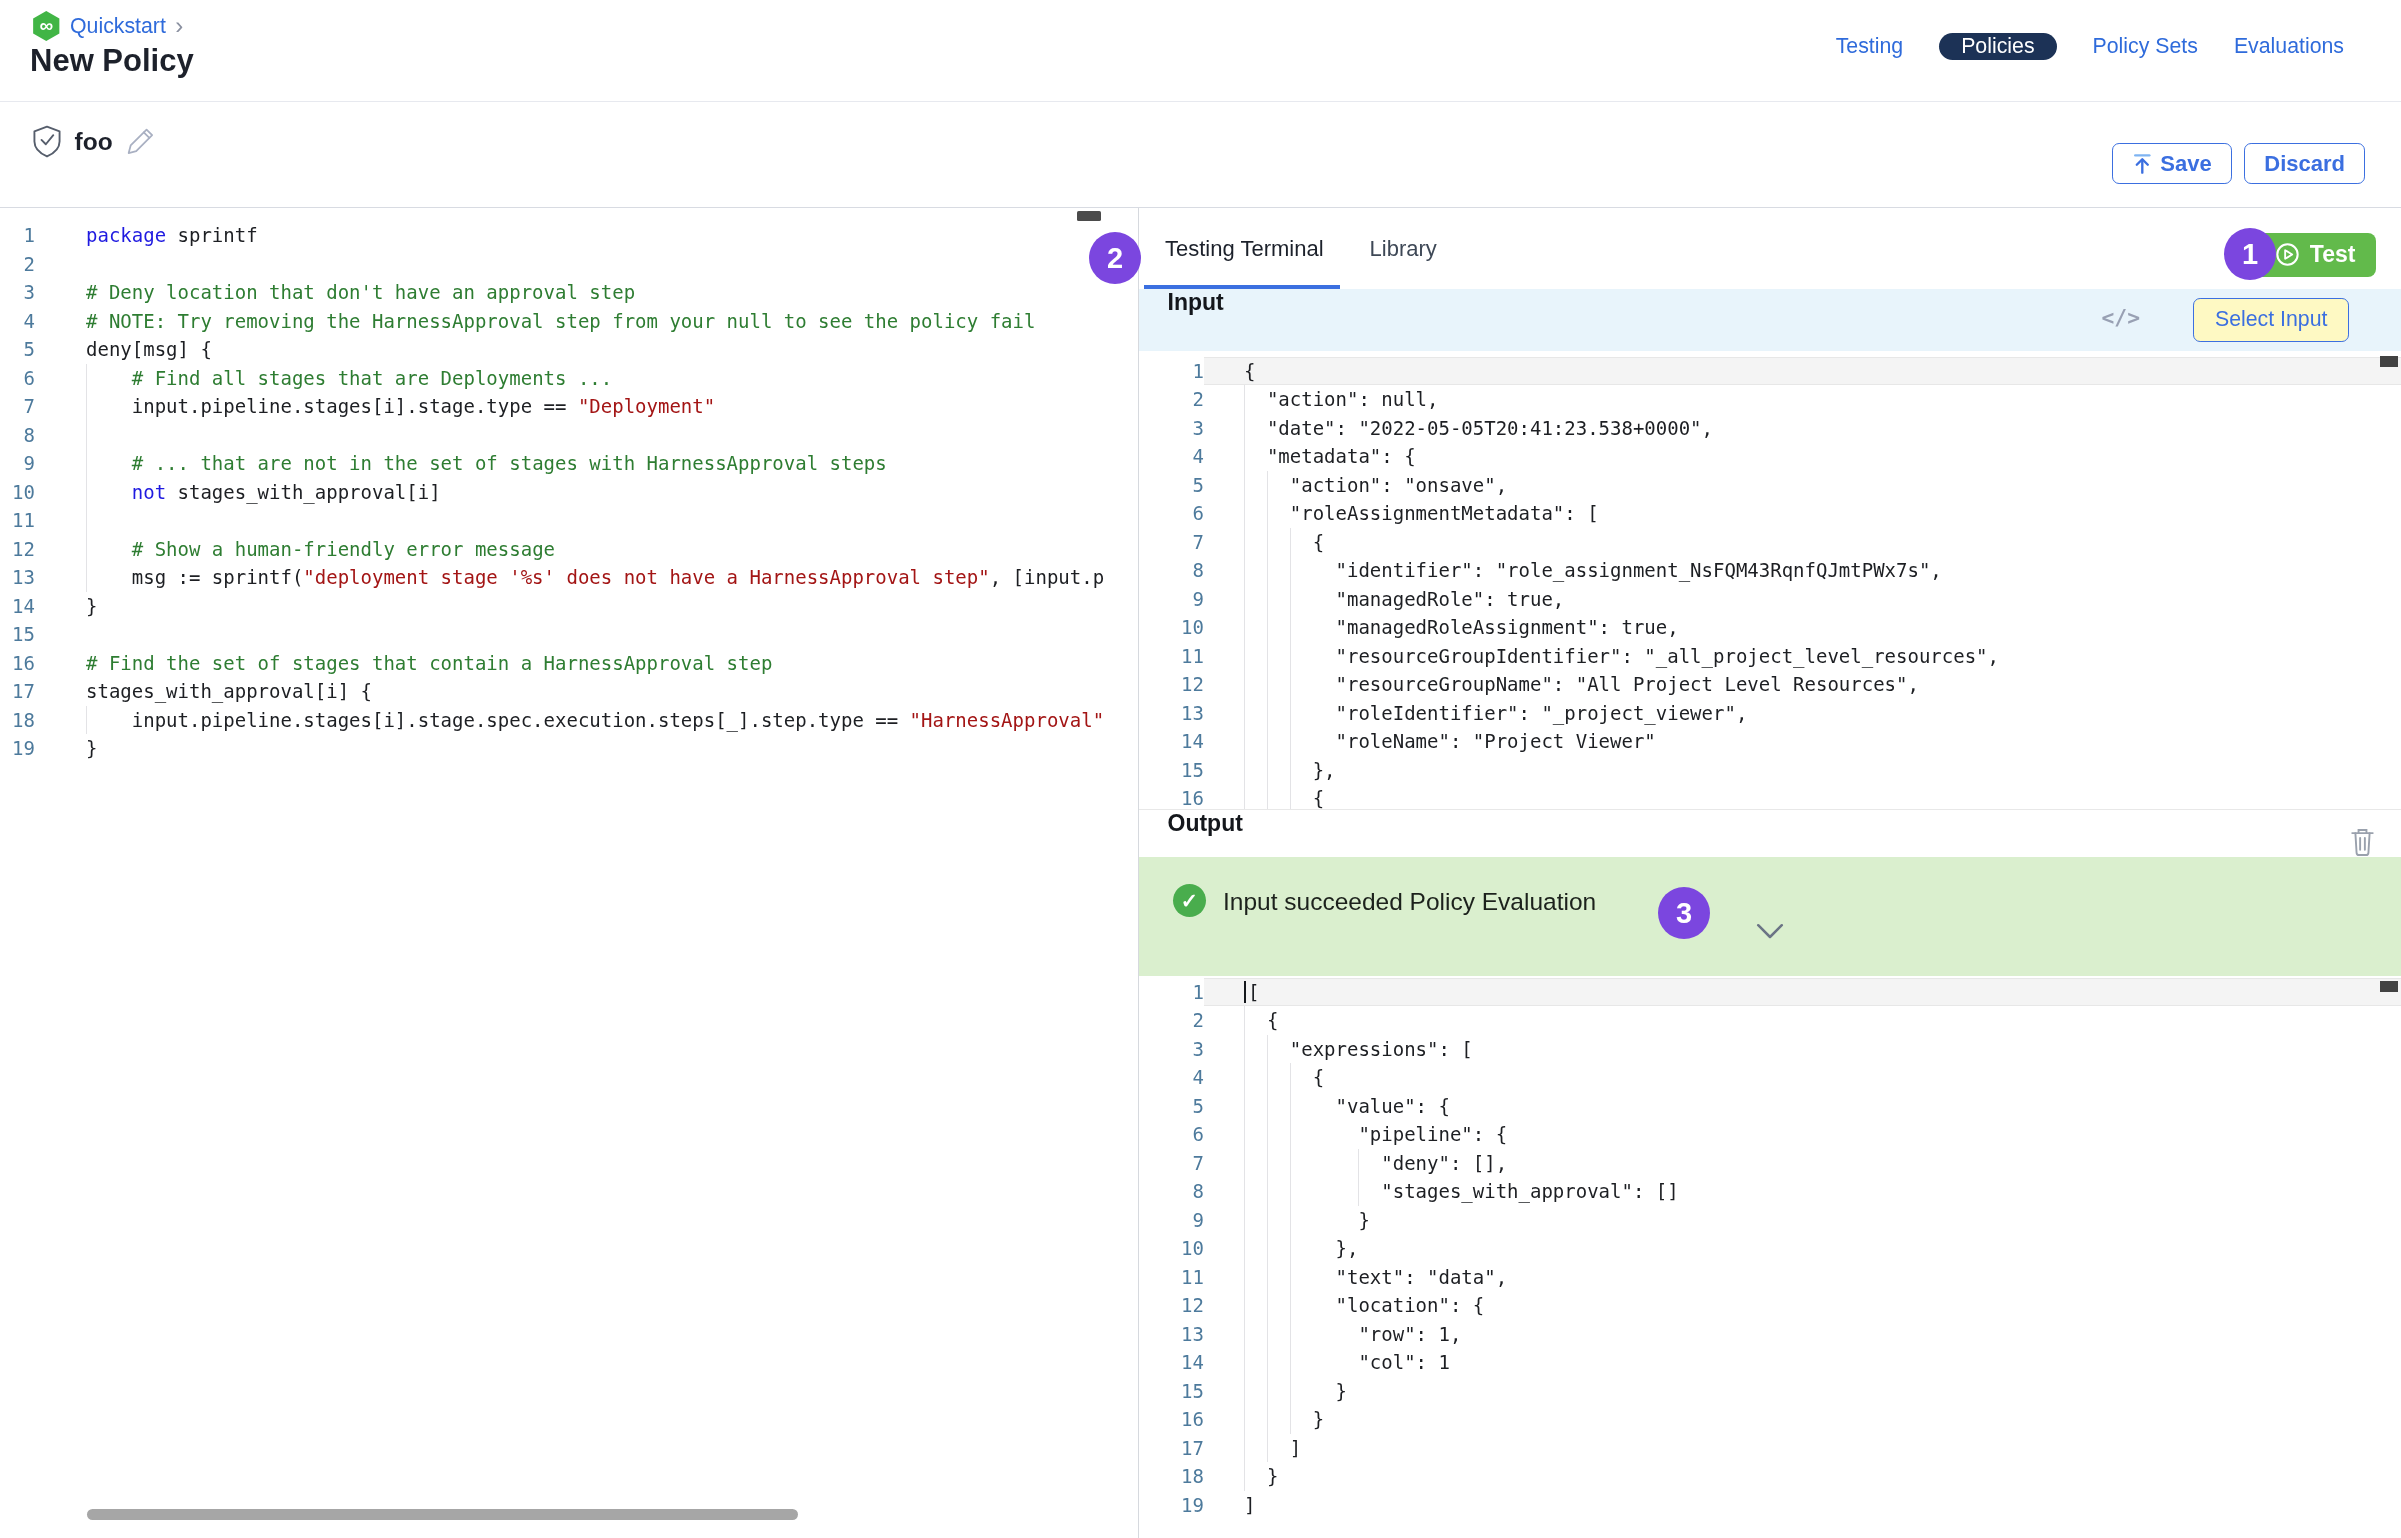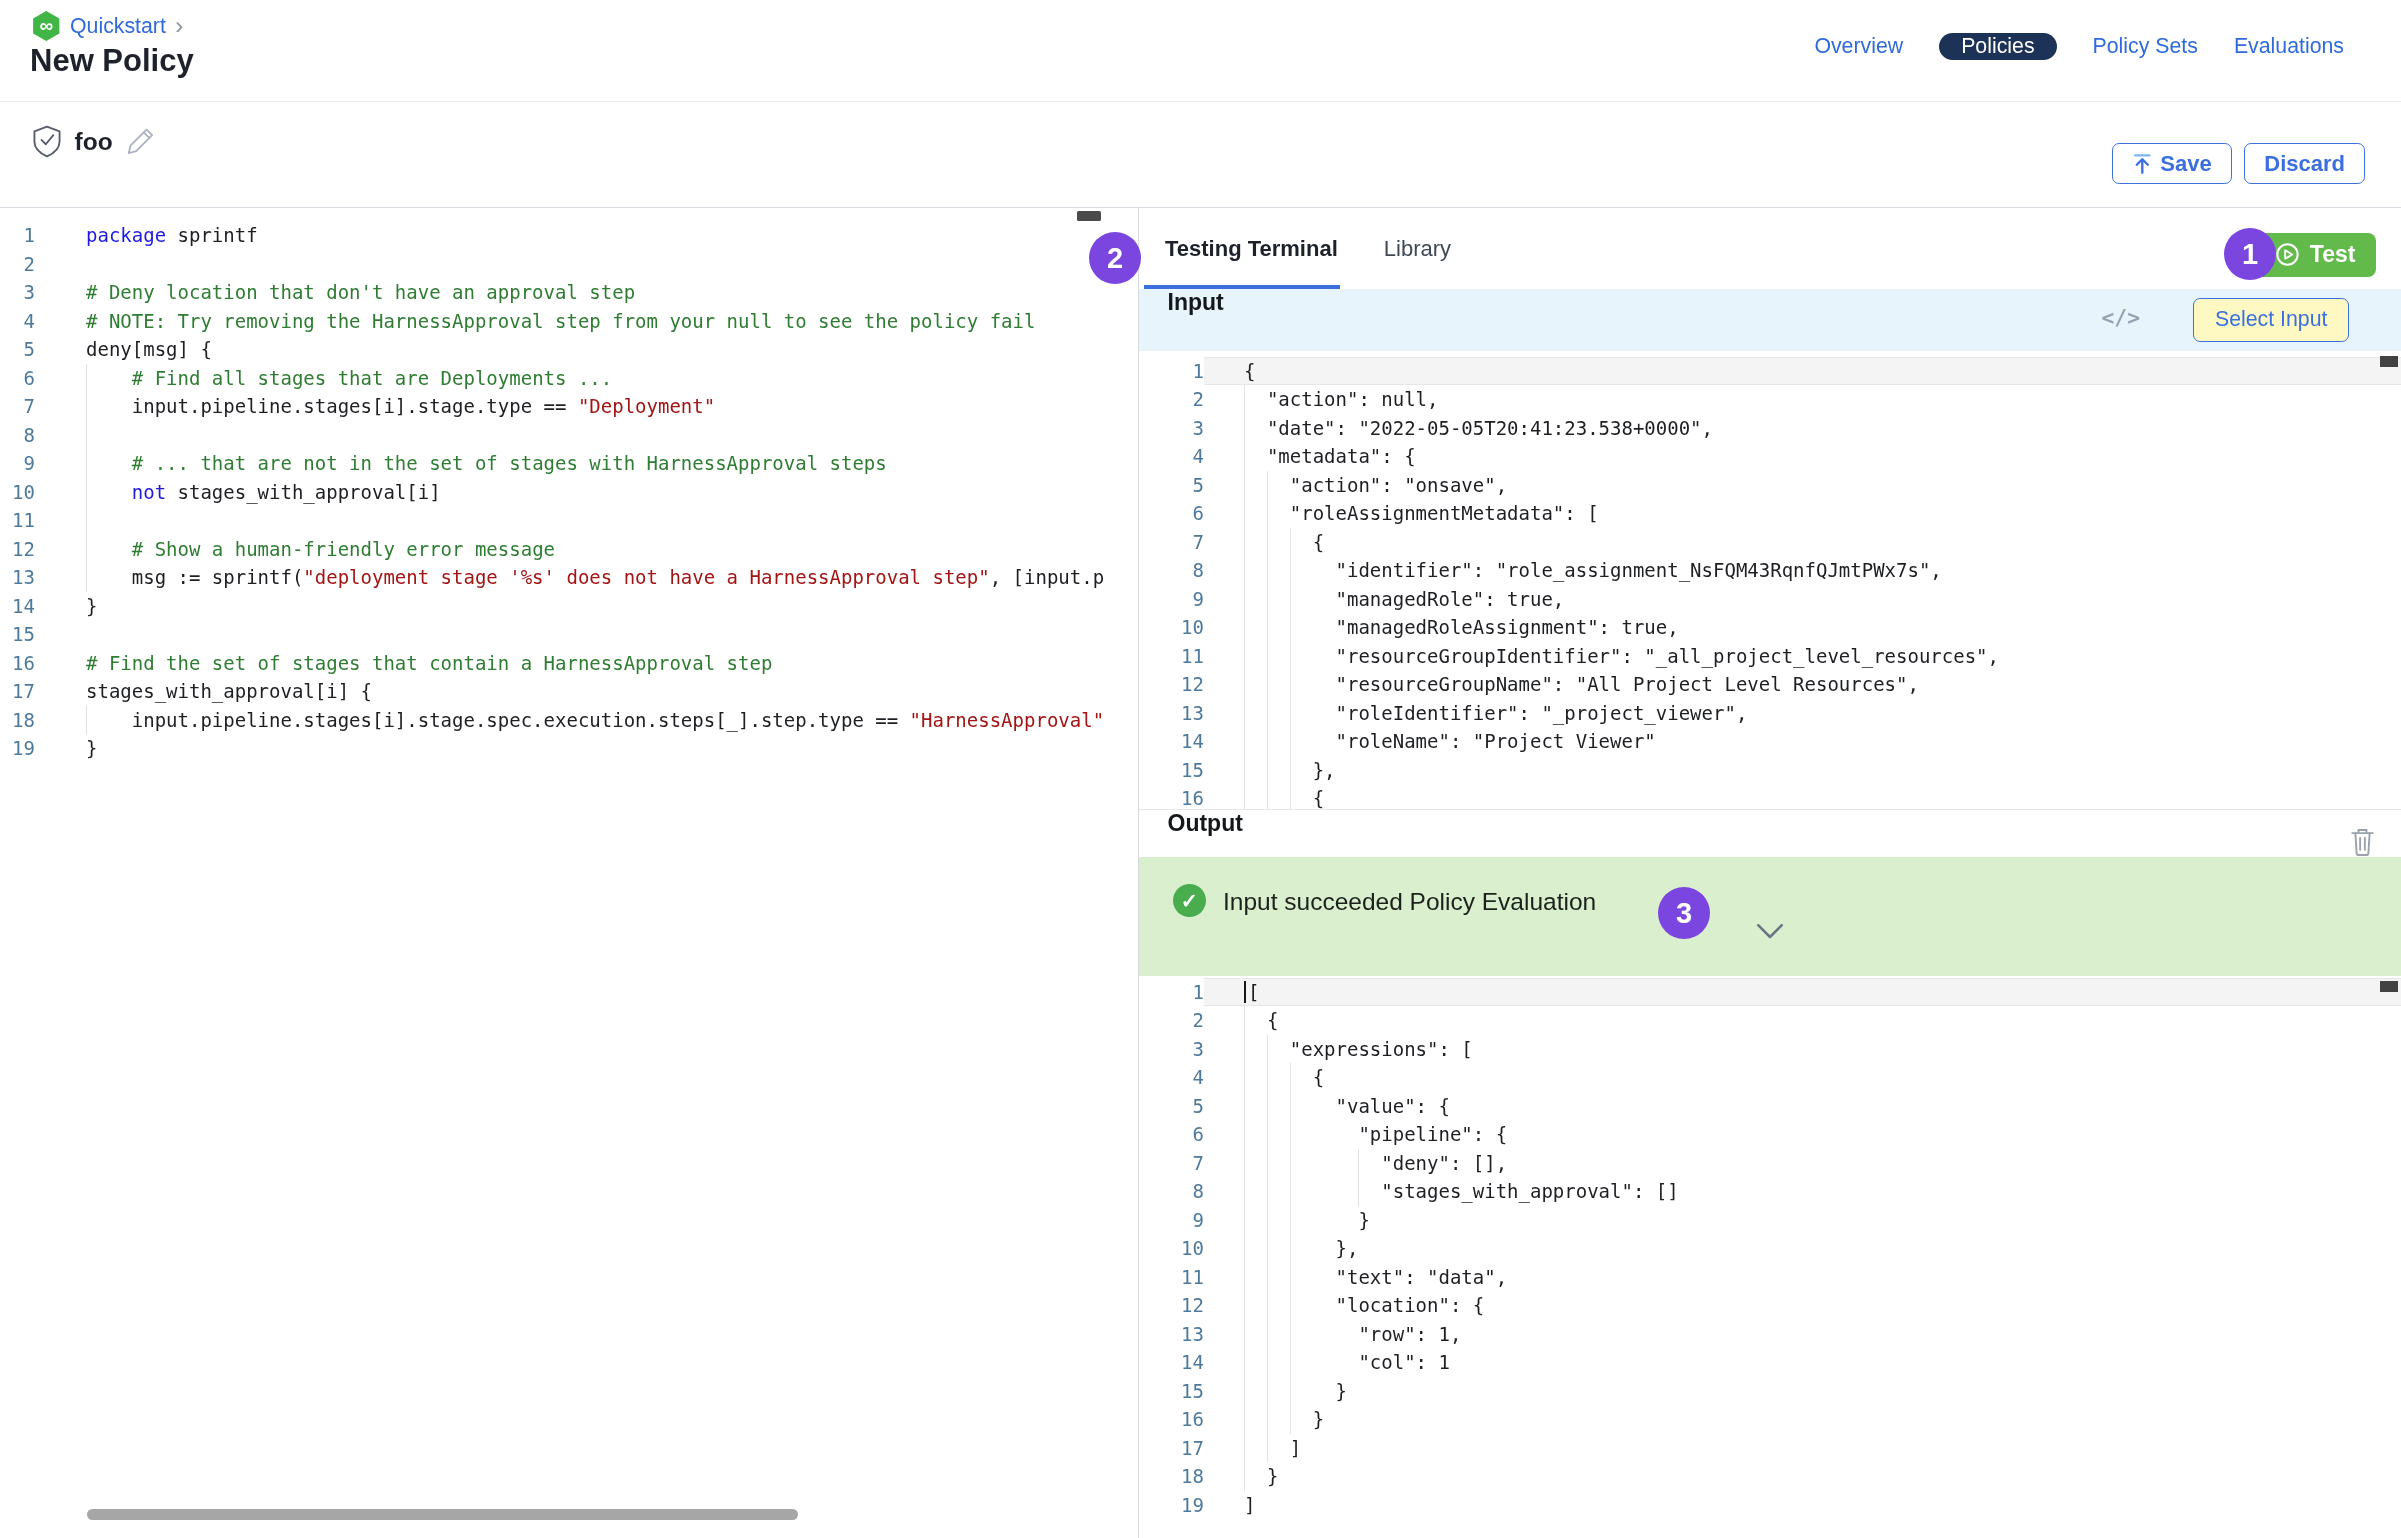--- a/index.html
+++ b/index.html
@@ -50,21 +50,21 @@
   .cur .ct{ background:#f4f4f4; box-shadow:inset 0 0.8px 0 #e2e2e2, inset 0 -0.8px 0 #e2e2e2; }
   .caret{ display:inline-block; width:2.4px; height:22px; background:#15181c; vertical-align:-4px; margin-right:1.6px; }
   .tk-pl{ color:#1d1f23; } .tk-kw{ color:#1f1ae0; } .tk-cm{ color:#2e7d32; } .tk-str{ color:#a31515; }
   .ed-pad-policy{ padding-top:13.4px; }
 
   .lthumb{ position:absolute; left:1077px; top:3.2px; width:24px; height:10.3px; background:#4b4b4b; border-radius:1.6px; }
   .hscroll{ position:absolute; left:87px; top:1301px; width:711px; height:11px; background:#a6a6a6; border-radius:5.5px; }
 
   
   .rtabs{ position:relative; height:81px; display:flex; align-items:center; padding-left:26px; gap:46px; }
-  .rtab-active{ font-size:22px; font-weight:700; color:#1c212b; cursor:pointer;text-align:right; }
+  .rtab-active{ font-size:22px; font-weight:400; color:#1c212b; cursor:pointer;text-align:right; }
   .rtab{ font-size:22px; color:#3e4856; cursor:pointer; }
   .underline{ position:absolute; left:4.7px; bottom:0; width:196px; height:4px; background:#3b6fe0; }
   .testbtn{ position:absolute; right:25px; top:24.5px; height:44px; display:flex; align-items:center; gap:9.5px;
             padding:0 20.6px; background:#62ba4b; border:none; border-radius:8px; color:#fff;
             font-size:23px; font-weight:700; font-family:inherit; cursor:pointer; }
 
   .inband{ height:62px; background:#e8f4fb; display:flex; padding:0 0 0 28.5px; position:relative; }
   .sec-label{ font-size:23px; font-weight:600; color:#14171c; }
   .codeicon{ position:absolute; right:261px; top:16px; color:#98a0b3; font-size:21.3px; font-weight:700;
              font-family:"DejaVu Sans Mono", monospace; cursor:pointer; }
@@ -104,21 +104,21 @@
 <div class="app">
 
   <div class="hdr">
     <div class="crumb">
       <div class="logo">∞</div>
       <span class="crumb-link">Quickstart</span>
       <span class="crumb-sep">›</span>
     </div>
     <div class="page-title">New Policy</div>
     <div class="nav">
-      <a>Overview</a>
+      <a>Testing</a>
       <a class="pill">Policies</a>
       <a>Policy Sets</a>
       <a>Evaluations</a>
     </div>
   </div>
 
   <div class="tbar">
     <div class="pname">
       <span>
         <svg width="30" height="33" viewBox="0 0 38 42" fill="none" stroke="#565e6c" stroke-width="2.4" stroke-linecap="round" stroke-linejoin="round">

